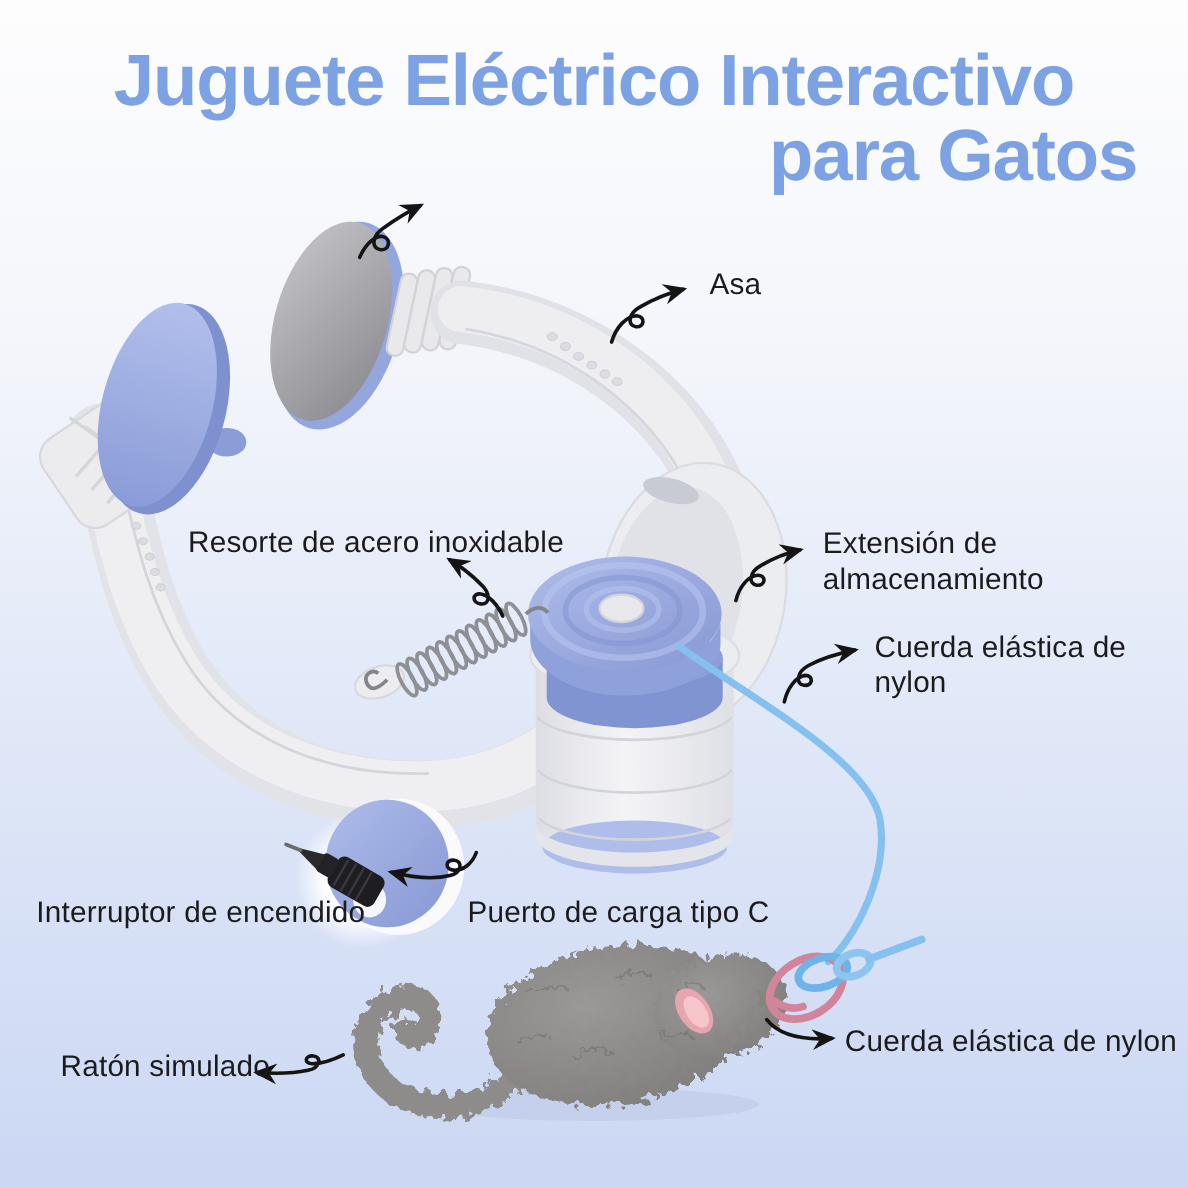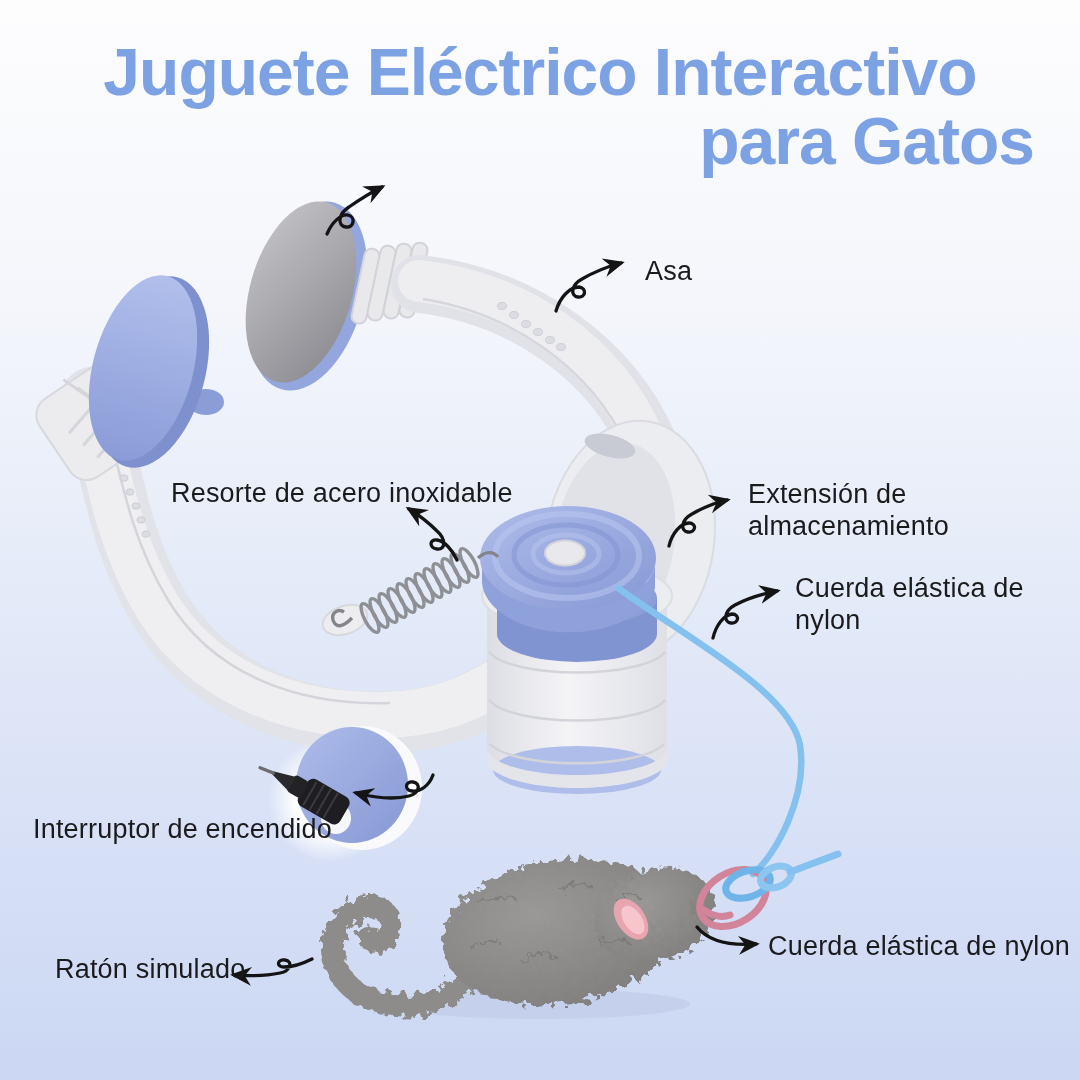--- a/index.html
+++ b/index.html
@@ -217,28 +217,29 @@
       <path d="M 697 927 Q 713 947 756 944" marker-end="url(#ah)"></path>
     </g>
   </svg>
 
   <h1 class="title" style="margin:0;">
     <span class="line1">Juguete Eléctrico Interactivo</span>
     <span class="line2">para Gatos</span>
   </h1>
 
 
-  <div class="label" style="left:645px;top:256px;">Asa</div>
+  <div class="label" style="left:645px;top:243px;">Asa</div>
 
   <div class="label" style="left:171px;top:478px;">Resorte de acero inoxidable</div>
 
   <div class="label" style="left:748px;top:479px;">Extensión de almacenamiento</div>
 
   <div class="label" style="left:795px;top:573px;">Cuerda elástica de nylon</div>
 
   <div class="label" style="left:33px;top:814px;">Interruptor de encendido</div>
 
+  <div class="label" style="left:425px;top:814px;">Puerto de carga tipo C</div>
 
   <div class="label" style="left:55px;top:954px;">Ratón simulado</div>
 
   <div class="label" style="left:768px;top:931px;">Cuerda elástica de nylon</div>
 
 </div>
 
 </body></html>

